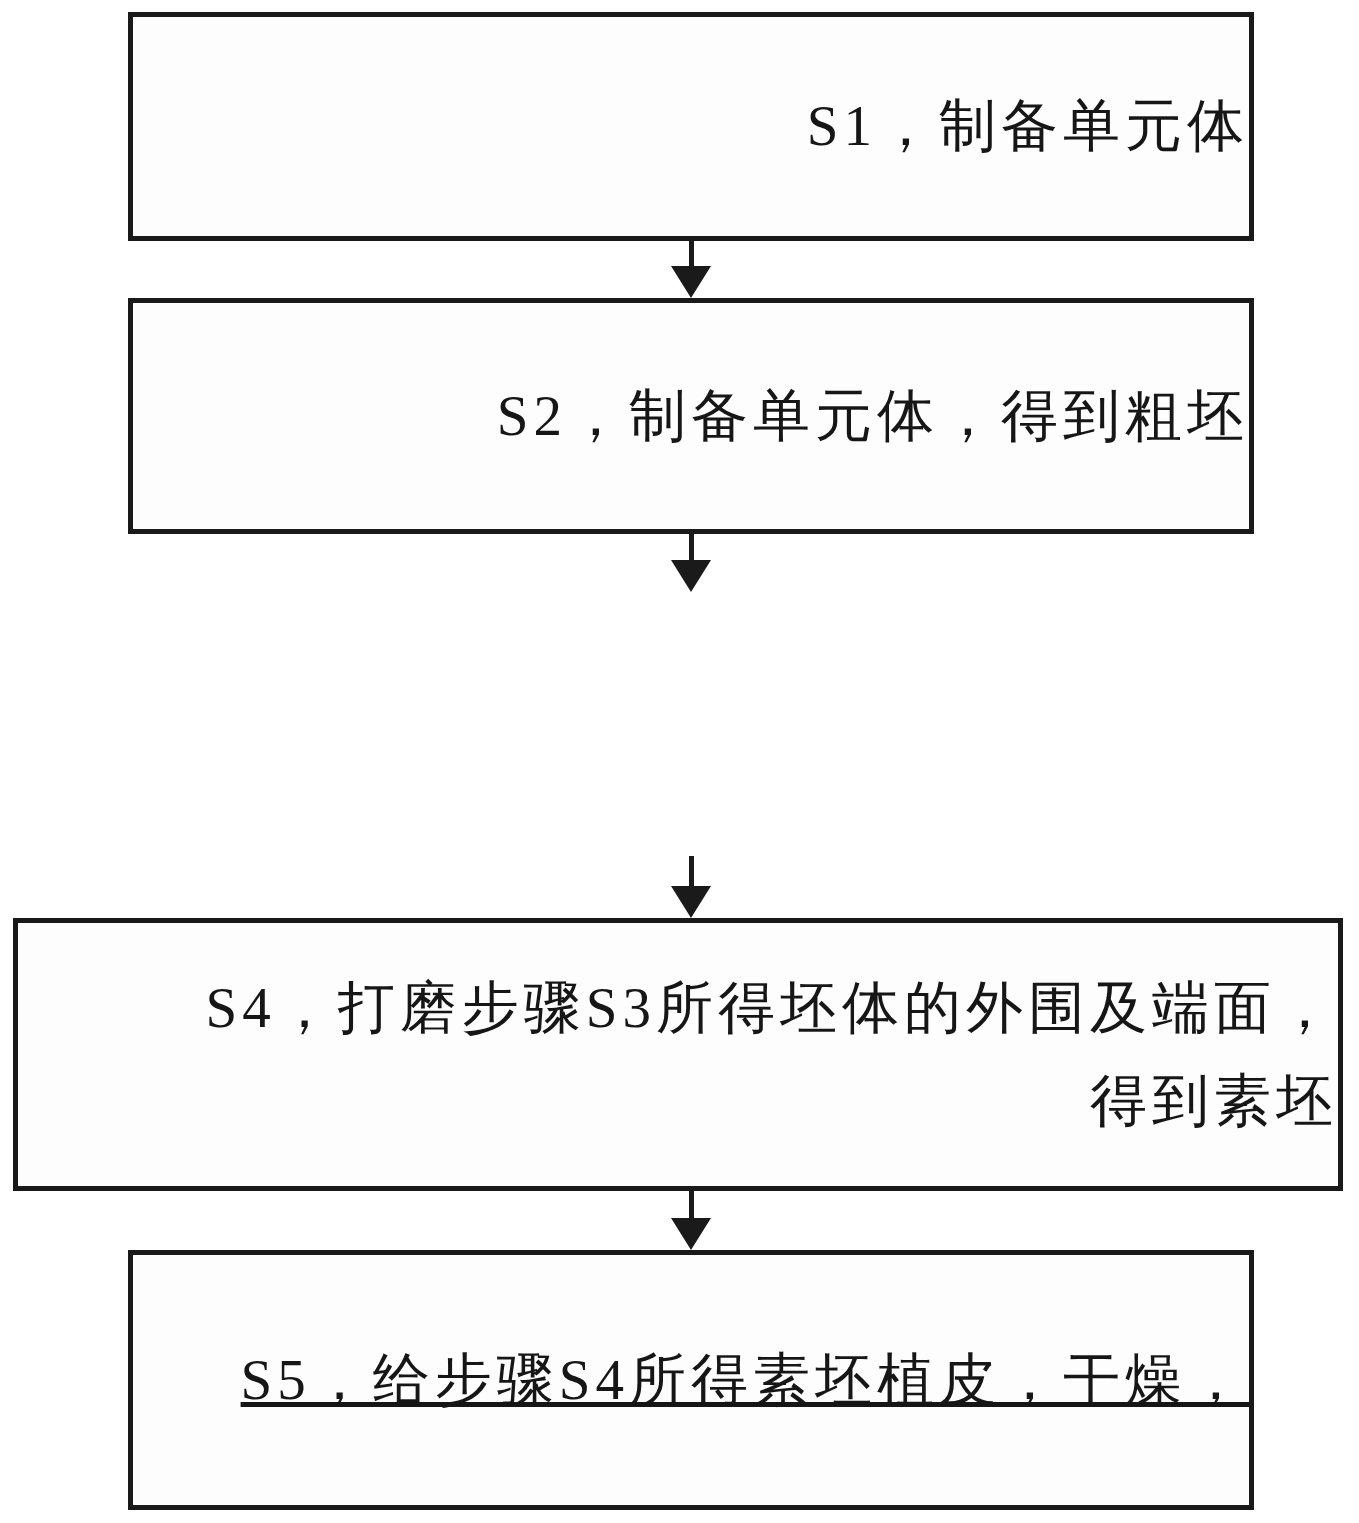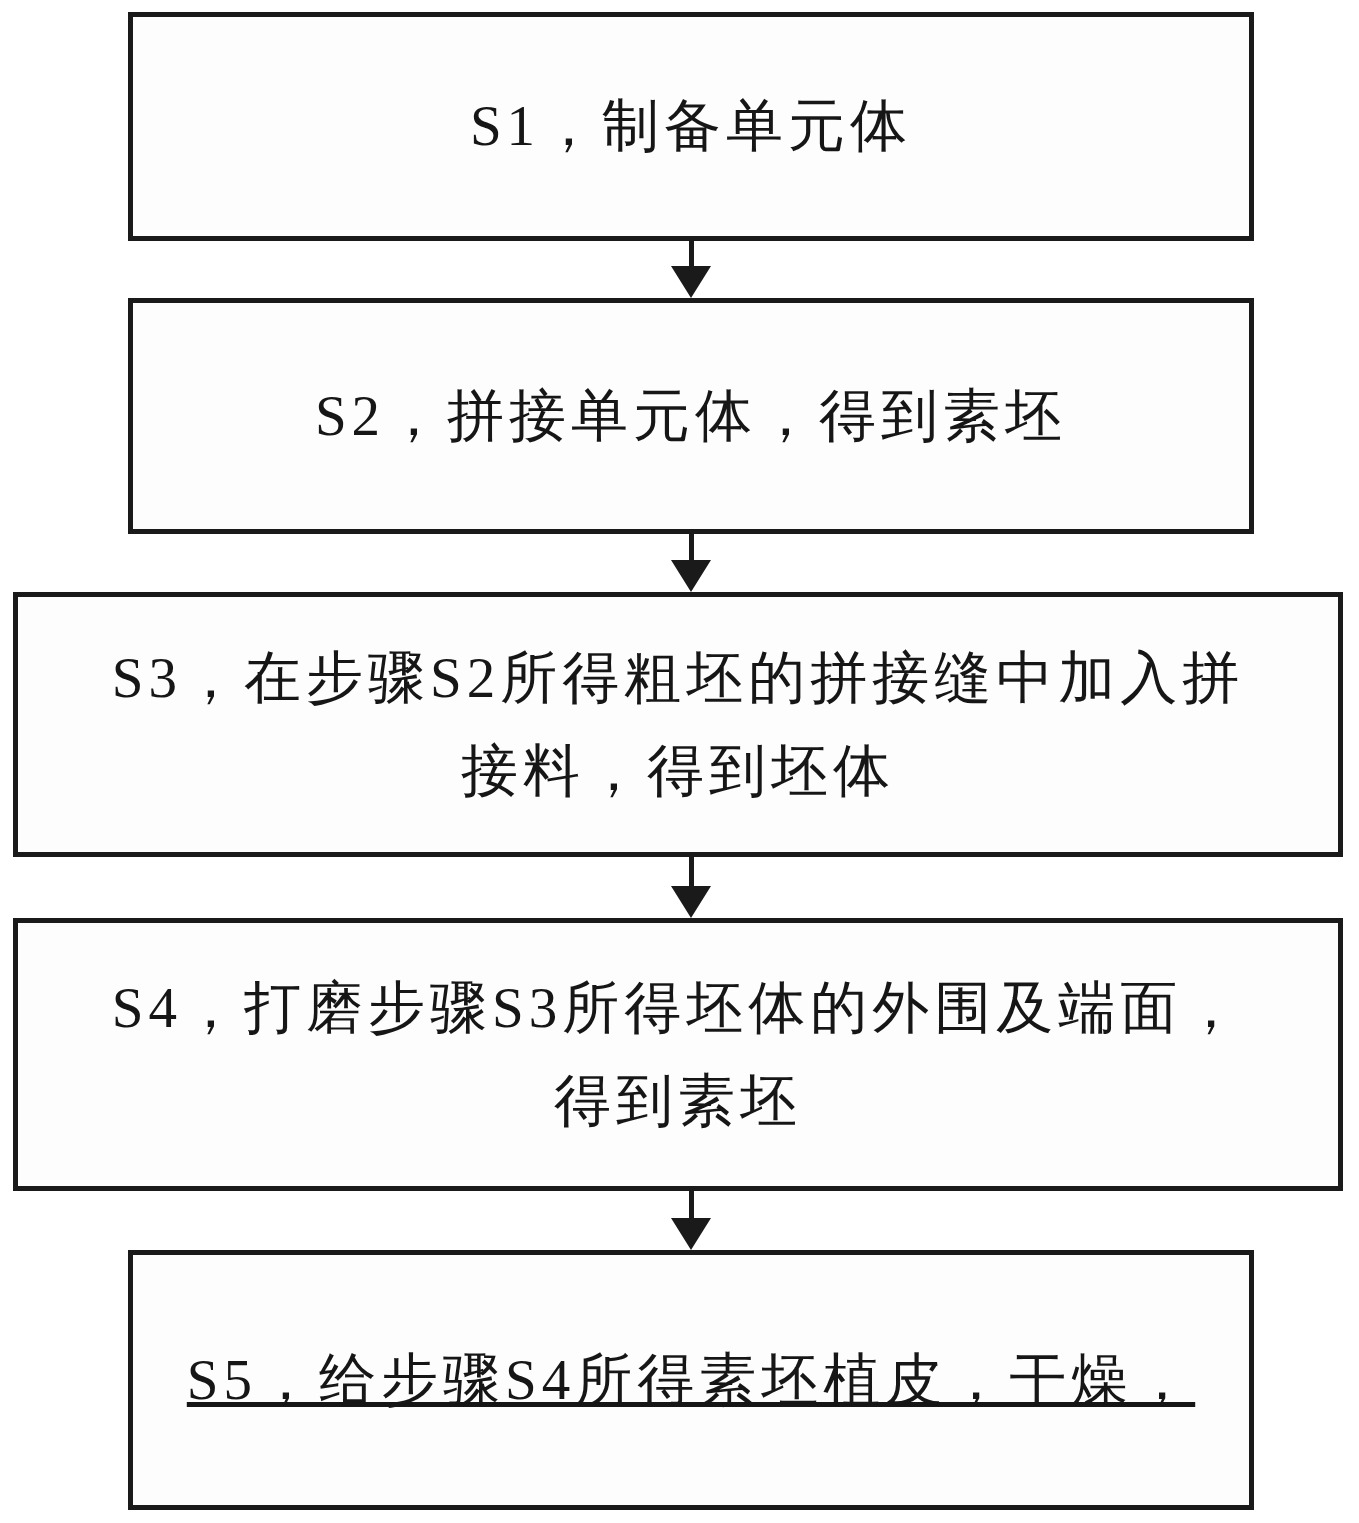--- a/index.html
+++ b/index.html
@@ -15,21 +15,21 @@
     font-family: "Liberation Serif", "DejaVu Serif", serif;
     overflow: hidden;
   }
   .flow-box {
     position: absolute;
     box-sizing: border-box;
     border: 5px solid #1a1a1a;
     background: #fdfdfd;
     display: flex;
     flex-direction: column;
-    align-items: center;
+    align-items: flex-end;
     justify-content: center;
     text-align: center;
     color: #161616;
     font-size: 57px;
     letter-spacing: 5px;
     line-height: 1.62;
   }
   .flow-box .line {
     white-space: nowrap;
   }
@@ -72,32 +72,28 @@
   <div class="flow-box box-s1">
     <div class="line">S1，制备单元体</div>
   </div>
 
   <div class="arrow arrow-1">
     <div class="stem"></div>
     <div class="head"></div>
   </div>
 
   <div class="flow-box box-s2">
-    <div class="line">S2，拼接单元体，得到素坯</div>
+    <div class="line">S2，制备单元体，得到粗坯</div>
   </div>
 
   <div class="arrow arrow-2">
     <div class="stem"></div>
     <div class="head"></div>
   </div>
 
-  <div class="flow-box box-s3">
-    <div class="line">S3，在步骤S2所得粗坯的拼接缝中加入拼</div>
-    <div class="line">接料，得到坯体</div>
-  </div>
 
   <div class="arrow arrow-3">
     <div class="stem"></div>
     <div class="head"></div>
   </div>
 
   <div class="flow-box box-s4">
     <div class="line">S4，打磨步骤S3所得坯体的外围及端面，</div>
     <div class="line">得到素坯</div>
   </div>

